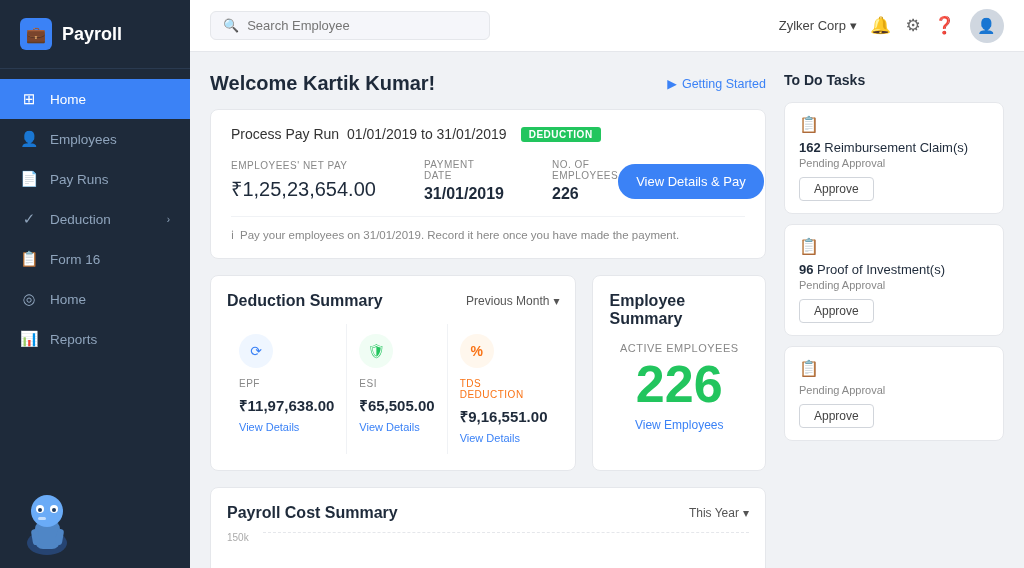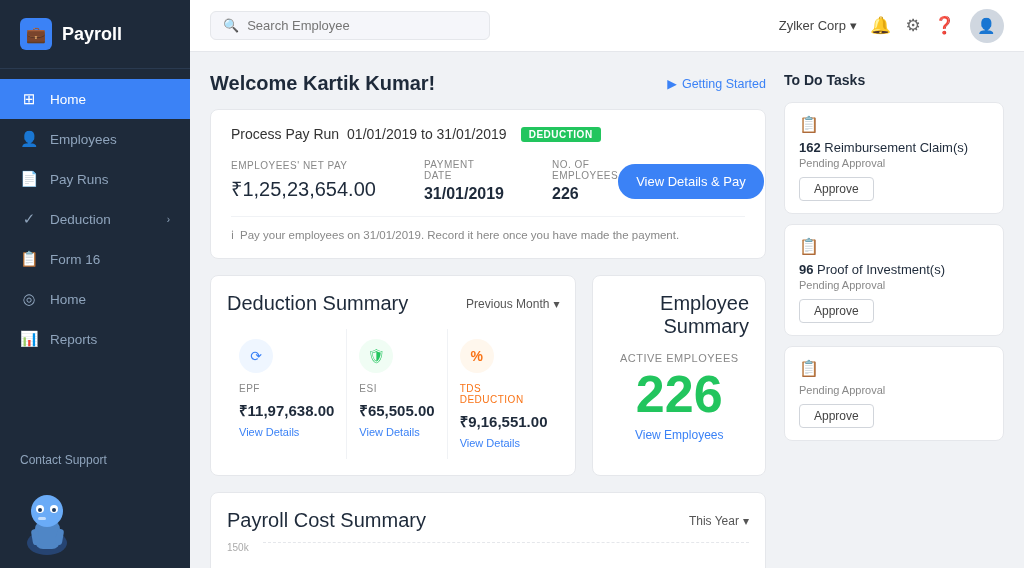--- a/index.html
+++ b/index.html
@@ -54,21 +54,21 @@
     .divider-v { width: 1px; background: #e5e7eb; height: 50px; margin: 0 24px; }
     .view-pay-btn { background: #3b82f6; color: #fff; border: none; border-radius: 17px; padding: 10px 18px; font-size: 13px; cursor: pointer; white-space: nowrap; font-weight: 500; }
     .pay-note { display: flex; align-items: center; gap: 6px; margin-top: 10px; padding-top: 10px; border-top: 1px solid #f0f2f5; font-size: 11.5px; color: #888; }
 
     
     .summary-row { display: flex; gap: 16px; margin-bottom: 16px; }
     .deduction-card { background: #fff; border-radius: 8px; padding: 16px; border: 1px solid #e5e7eb; flex: 1.8; }
     .employee-card { background: #fff; border-radius: 8px; padding: 16px; border: 1px solid #e5e7eb; flex: 1; }
 
     .section-header { display: flex; justify-content: space-between; align-items: center; margin-bottom: 14px; }
-    .section-title { font-size: 20px; font-weight: 400; color: #1e2a3a; text-align: right; }
+    .section-title { font-size: 16px; font-weight: 700; color: #1e2a3a; }
     .period-selector { display: flex; align-items: center; gap: 4px; font-size: 12px; color: #555; cursor: pointer; }
 
     .deduction-items { display: flex; gap: 0; }
     .deduction-item { flex: 1; padding: 10px 12px; display: flex; flex-direction: column; gap: 4px; border-right: 1px solid #f0f2f5; }
     .deduction-item:last-child { border-right: none; }
     .ded-icon { width: 34px; height: 34px; border-radius: 50%; display: flex; align-items: center; justify-content: center; font-size: 14px; margin-bottom: 6px; }
     .ded-icon.blue { background: #eff6ff; color: #3b82f6; }
     .ded-icon.green { background: #f0fdf4; color: #22c55e; }
     .ded-icon.orange { background: #fff7ed; color: #f97316; }
     .ded-label { font-size: 10px; color: #888; text-transform: uppercase; letter-spacing: 0.5px; }
@@ -134,21 +134,20 @@
       </div>
       <div class="nav-item">
         <span class="nav-icon">◎</span>
         <span>Home</span>
       </div>
       <div class="nav-item">
         <span class="nav-icon">📊</span>
         <span>Reports</span>
       </div>
     </nav>
-    <div class="sidebar-support">Contact Support</div>
     <div class="sidebar-mascot">
       <div style="width:75px;height:75px;position:relative;">
         
         <svg viewBox="0 0 75 75" xmlns="http://www.w3.org/2000/svg">
           <ellipse cx="37" cy="60" rx="20" ry="12" fill="#3b82f6" opacity="0.3"></ellipse>
           <rect x="25" y="38" width="25" height="28" rx="8" fill="#4f86c6"></rect>
           <circle cx="37" cy="28" r="16" fill="#6aabf7"></circle>
           <circle cx="30" cy="26" r="4" fill="white"></circle>
           <circle cx="44" cy="26" r="4" fill="white"></circle>
           <circle cx="30" cy="27" r="2" fill="#1e3a5f"></circle>

